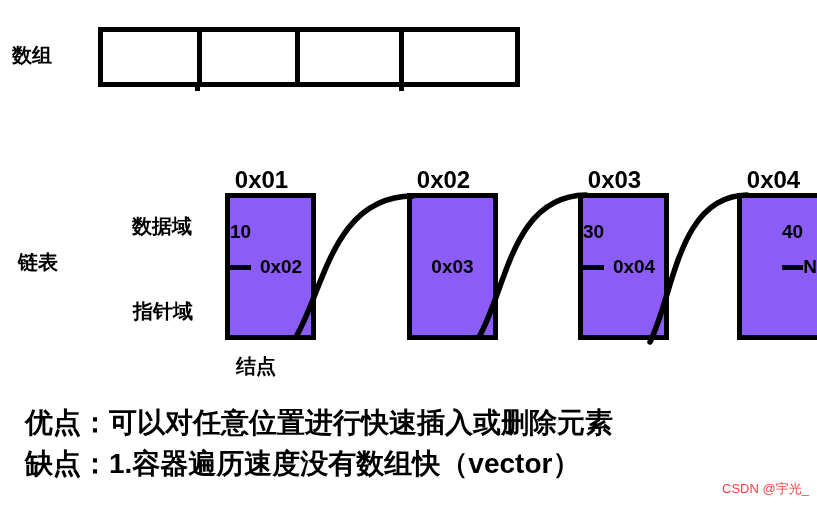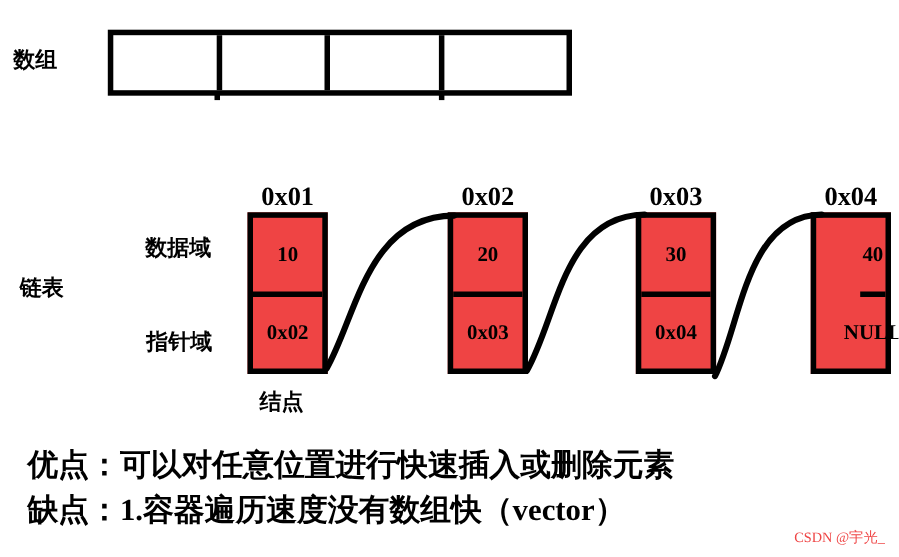--- a/index.html
+++ b/index.html
@@ -1,35 +1,35 @@
 <!DOCTYPE html>
 <html><head>
 <meta charset="utf-8">
 <style>
   html,body{margin:0;padding:0;background:#fff;}
   #canvas{
     position:relative;width:817px;height:506px;background:#ffffff;
-    font-family:Liberation Serif, serif;color:#000;overflow:hidden;
+    font-family:Liberation Sans, sans-serif;color:#000;overflow:hidden;
   }
   .lbl{position:absolute;font-weight:bold;font-size:20px;line-height:1;white-space:nowrap;}
 
   
   .array-box{
     position:absolute;left:98px;top:27px;width:422px;height:60px;
     border:5px solid #000;box-sizing:border-box;display:flex;background:#fff;
   }
   .array-cell{border-right:5px solid #000;}
   .array-cell:last-child{border-right:none;}
   .tick{position:absolute;width:5px;height:5px;background:#000;top:86px;}
 
   
   .node-box{
-    position:absolute;top:193px;width:73px;height:147px;
-    border:5px solid #000;box-sizing:border-box;background:#ef4444;
-    display:flex;flex-direction:column;
+    position:absolute;top:193px;width:91px;height:147px;
+    border:5px solid #000;box-sizing:border-box;background:#8b5cf6;
+    display:flex;flex-direction:row;
   }
   .node-cell{
     display:flex;align-items:center;justify-content:center;
     font-weight:bold;font-size:19px;
   }
   .data-cell{height:67px;border-bottom:5px solid #000;box-sizing:content-box;}
   .ptr-cell{flex:1;}
   .node-address{
     position:absolute;top:166px;width:73px;text-align:center;
     font-weight:bold;font-size:24px;
@@ -65,21 +65,20 @@
   <div class="lbl" style="left:236px;top:356px;">结点</div>
 
   <div class="node-address" style="left:225px;">0x01</div>
   <div class="node-box" style="left:225px;">
     <div class="node-cell data-cell">10</div>
     <div class="node-cell ptr-cell">0x02</div>
   </div>
 
   <div class="node-address" style="left:407px;">0x02</div>
   <div class="node-box" style="left:407px;">
-    <div class="node-cell data-cell">20</div>
     <div class="node-cell ptr-cell">0x03</div>
   </div>
 
   <div class="node-address" style="left:578px;">0x03</div>
   <div class="node-box" style="left:578px;">
     <div class="node-cell data-cell">30</div>
     <div class="node-cell ptr-cell">0x04</div>
   </div>
 
   <div class="node-address" style="left:737px;">0x04</div>

